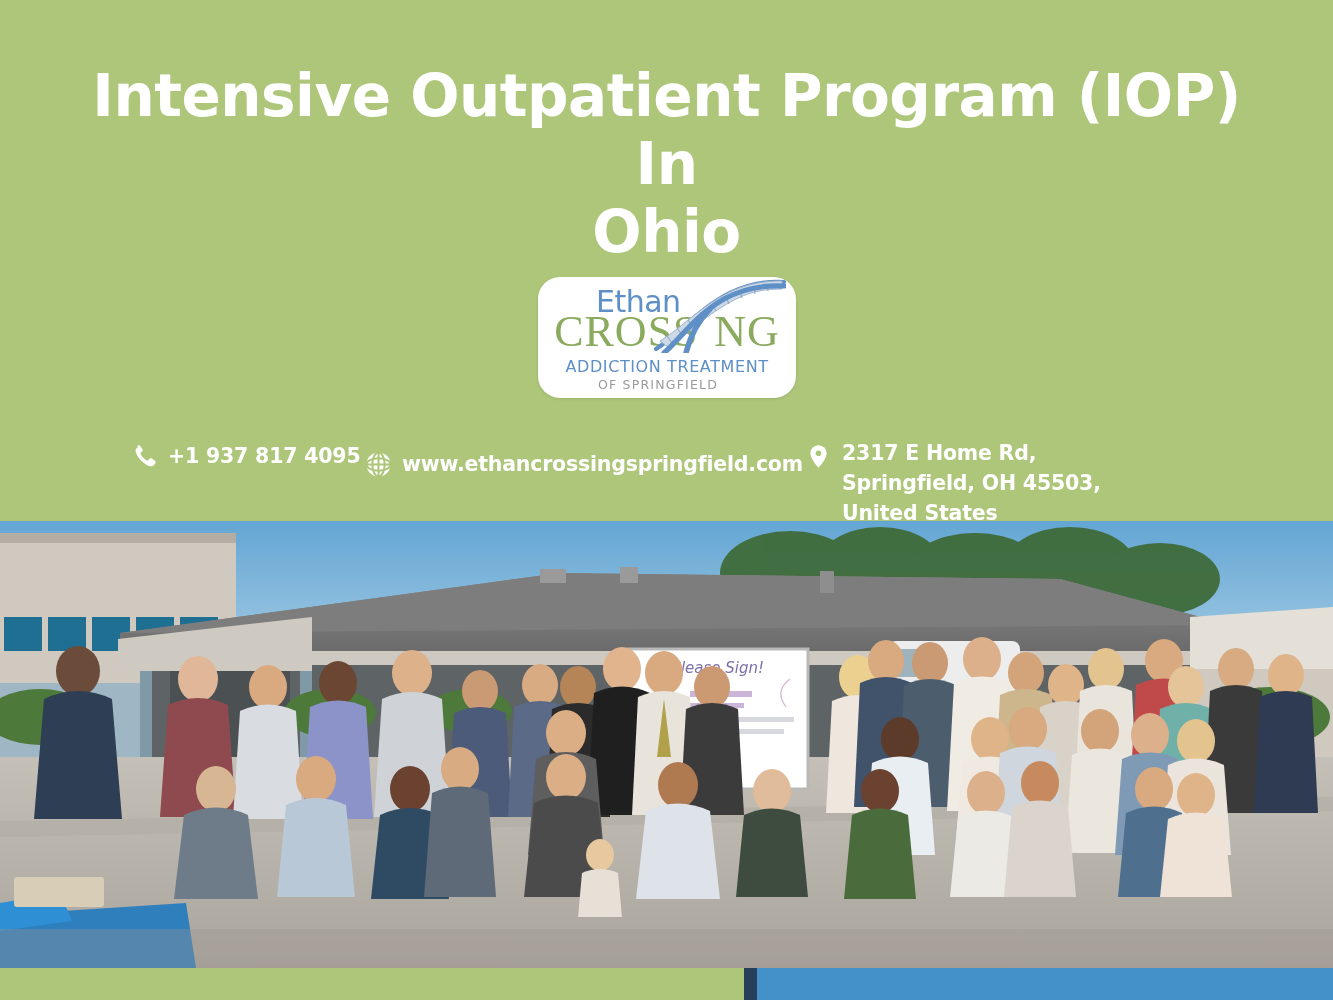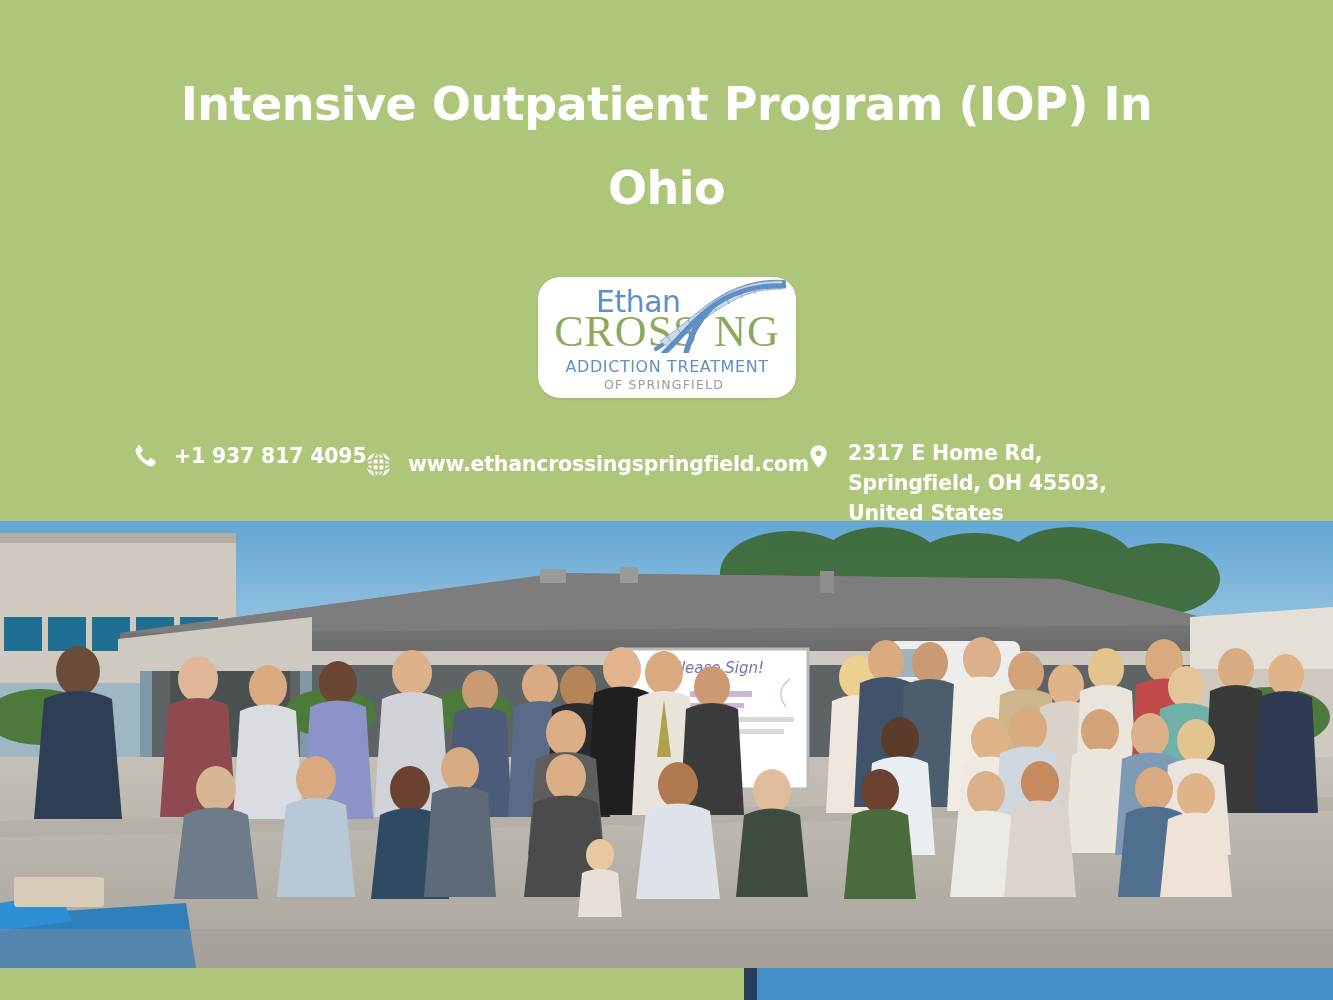--- a/index.html
+++ b/index.html
@@ -25,22 +25,22 @@
   }
 
   .page-title {
     position:absolute;
     left:70px; top:62px;
     width:1193px;
     text-align:center;
     color:#ffffff;
     font-family:"DejaVu Sans", sans-serif;
     font-weight:700;
-    font-size:46px;
-    line-height:84px;
+    font-size:58px;
+    line-height:68px;
     letter-spacing:-0.5px;
   }
 
   
   .logo-card {
     position:absolute;
     left:538px; top:277px;
     width:258px; height:121px;
     background:#ffffff;
     border-radius:22px;
@@ -86,41 +86,41 @@
     width:236px;
     text-align:center;
     font-family:"DejaVu Sans", sans-serif;
     font-size:16px;
     font-weight:400;
     color:#5e8fc6;
     letter-spacing:0.6px;
   }
   .logo-springfield {
     position:absolute;
-    left:8px; top:100px;
+    left:2px; top:100px;
     width:236px;
     text-align:center;
     font-family:"DejaVu Sans", sans-serif;
     font-size:12.5px;
     font-weight:400;
     color:#9a9a9a;
     letter-spacing:1.2px;
   }
 
   
   .contact-row {
     position:absolute;
     left:0; top:430px;
     width:1333px; height:66px;
   }
   .contact-item {
     position:absolute;
     display:flex;
     align-items:center;
-    gap:14px;
+    gap:8px;
   }
   .contact-item.phone   { left:128px;  top:10px; }
   .contact-item.website { left:362px;  top:18px; }
   .contact-item.address { left:802px;  top:0px;  align-items:flex-start; }
 
   .contact-icon {
     flex:0 0 auto;
     width:32px; height:32px;
     display:flex; align-items:center; justify-content:center;
     color:#ffffff;

